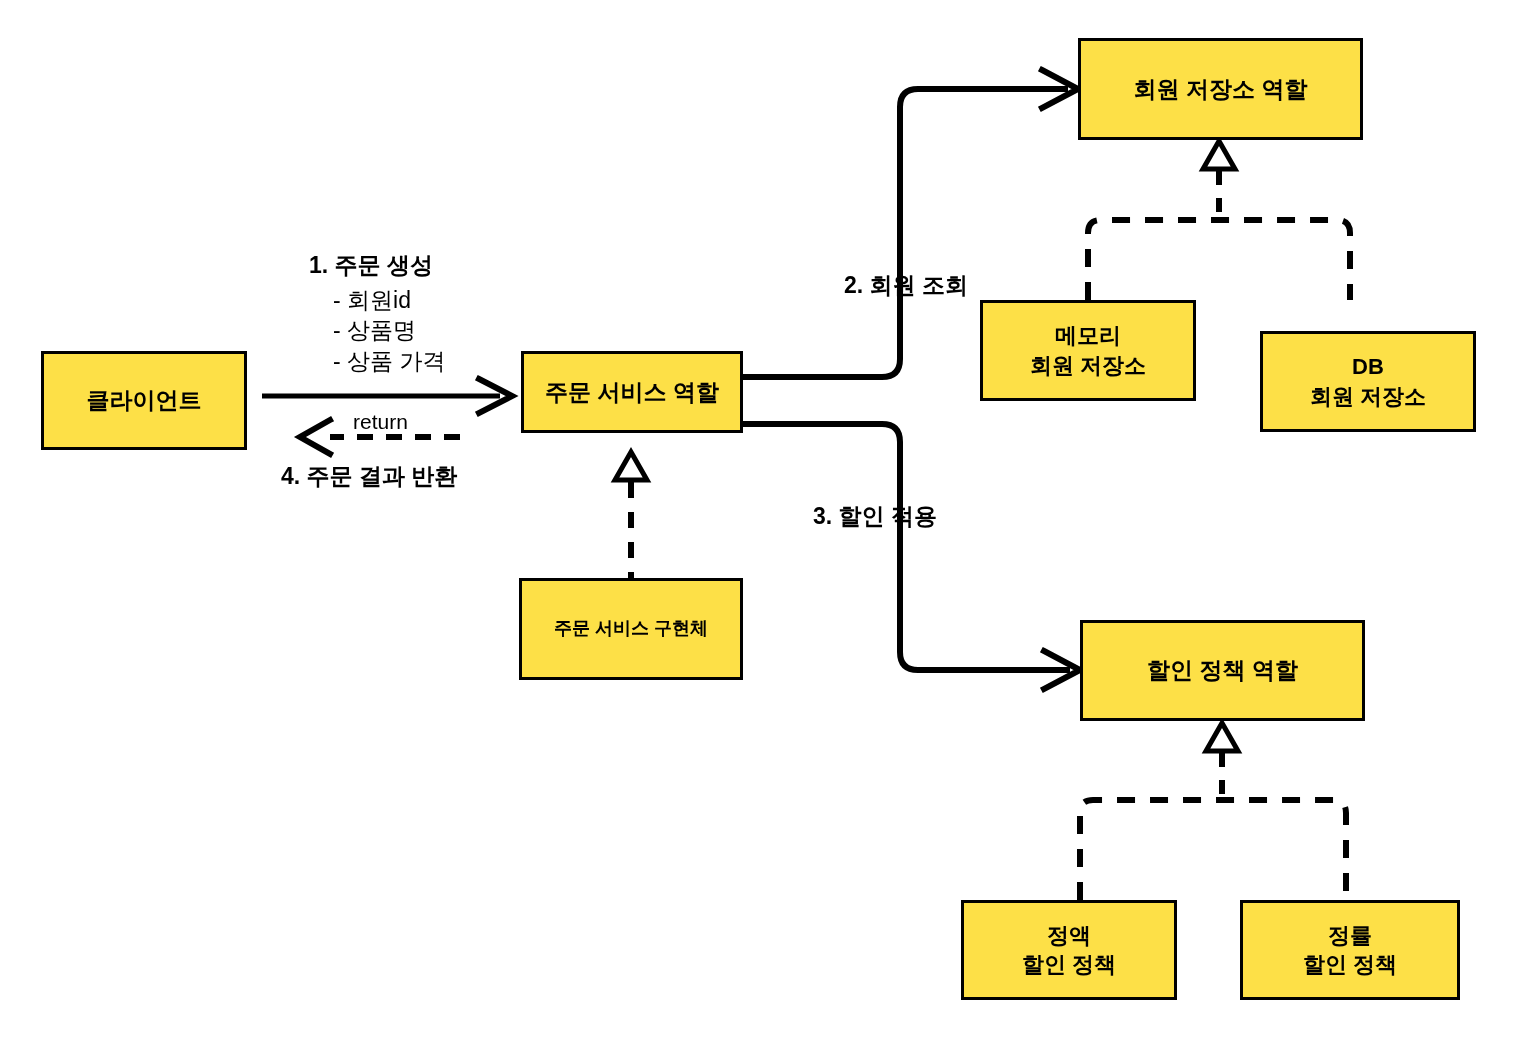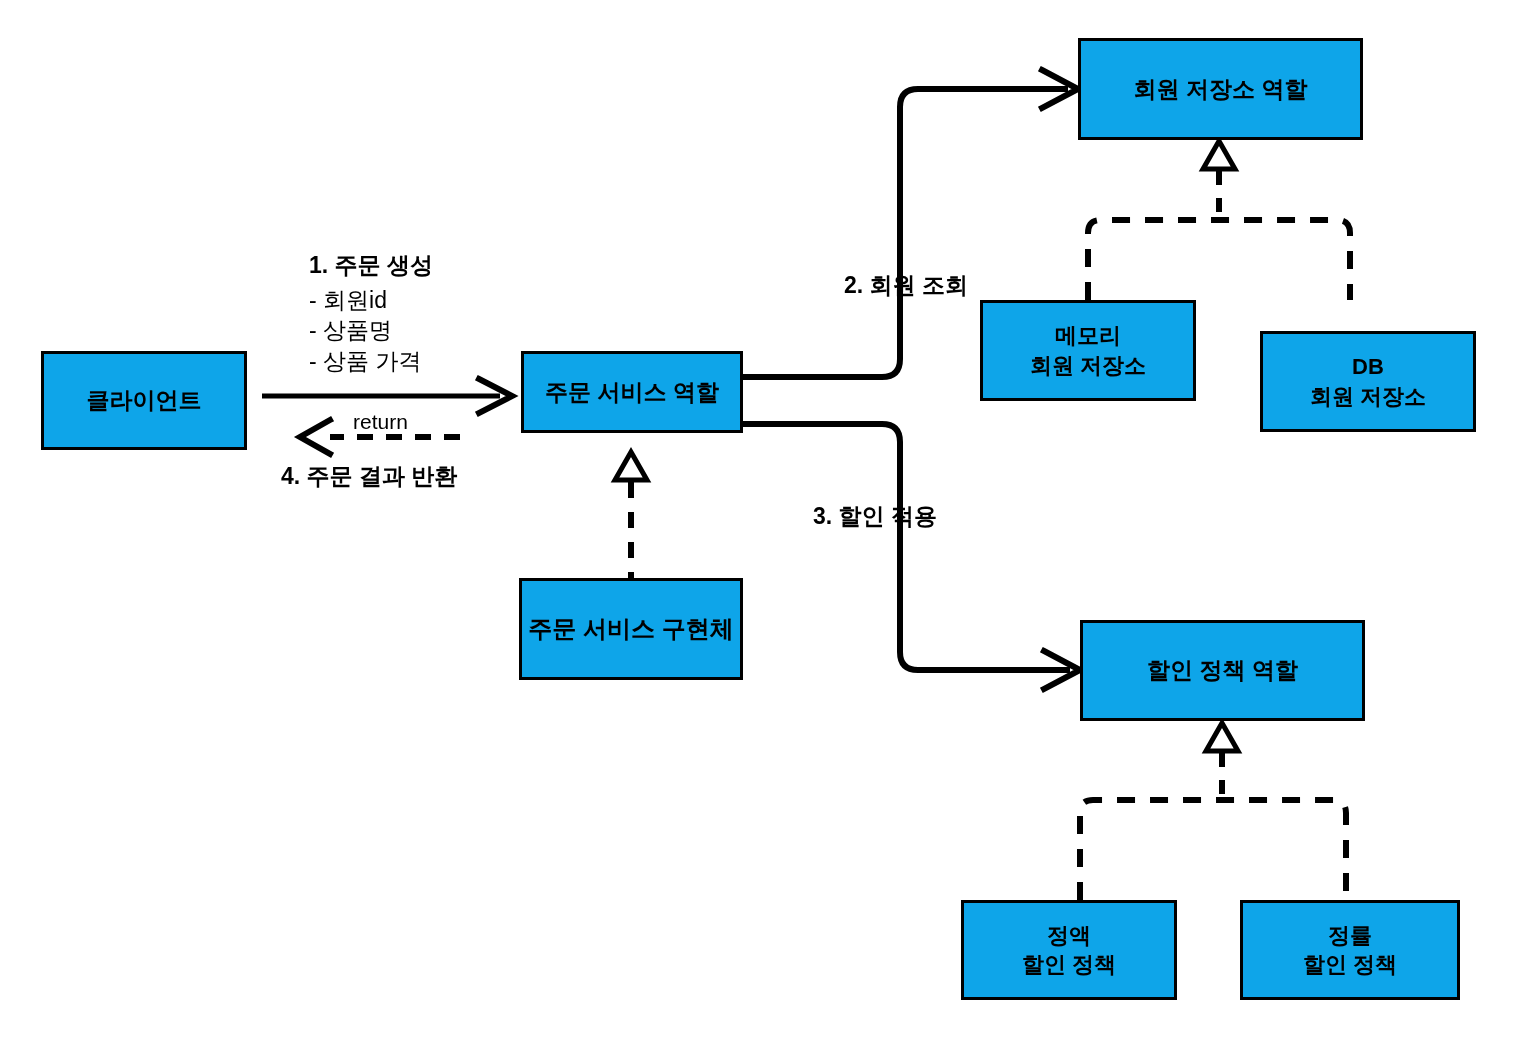--- a/index.html
+++ b/index.html
@@ -24,21 +24,21 @@
     left: 0;
     top: 0;
     width: 1522px;
     height: 1042px;
     pointer-events: none;
   }
   .node {
     position: absolute;
     box-sizing: border-box;
     border: 3px solid #000000;
-    background: #0ea5e9;
+    background: #fde047;
     display: flex;
     align-items: center;
     justify-content: center;
     text-align: center;
     font-weight: bold;
     line-height: 1.32;
     z-index: 3;
   }
   .node .line {
     display: block;
@@ -64,20 +64,21 @@
     z-index: 4;
   }
   .call-title {
     font-weight: bold;
     font-size: 23px;
     display: block;
     white-space: pre;
   }
   .call-params {
     display: block;
+    margin-left: 24px;
     margin-top: 4px;
   }
   .call-param {
     display: block;
     font-size: 23px;
     font-weight: normal;
     white-space: pre;
     line-height: 1.32;
   }
 </style>
@@ -127,21 +128,21 @@
   </svg>
 
   <div class="node" style="left:41px; top:351px; width:206px; height:99px; font-size:23px;">
     <span class="node-label">클라이언트</span>
   </div>
 
   <div class="node" style="left:521px; top:351px; width:222px; height:82px; font-size:23px;">
     <span class="node-label">주문 서비스 역할</span>
   </div>
 
-  <div class="node" style="left:519px; top:578px; width:224px; height:102px; font-size:24px;">
+  <div class="node" style="left:519px; top:578px; width:224px; height:102px; font-size:18px;">
     <span class="node-label">주문 서비스 구현체</span>
   </div>
 
   <div class="node" style="left:1078px; top:38px; width:285px; height:102px; font-size:23px;">
     <span class="node-label">회원 저장소 역할</span>
   </div>
 
   <div class="node" style="left:980px; top:300px; width:216px; height:101px; font-size:22px;">
     <div>
       <span class="line">메모리</span>

